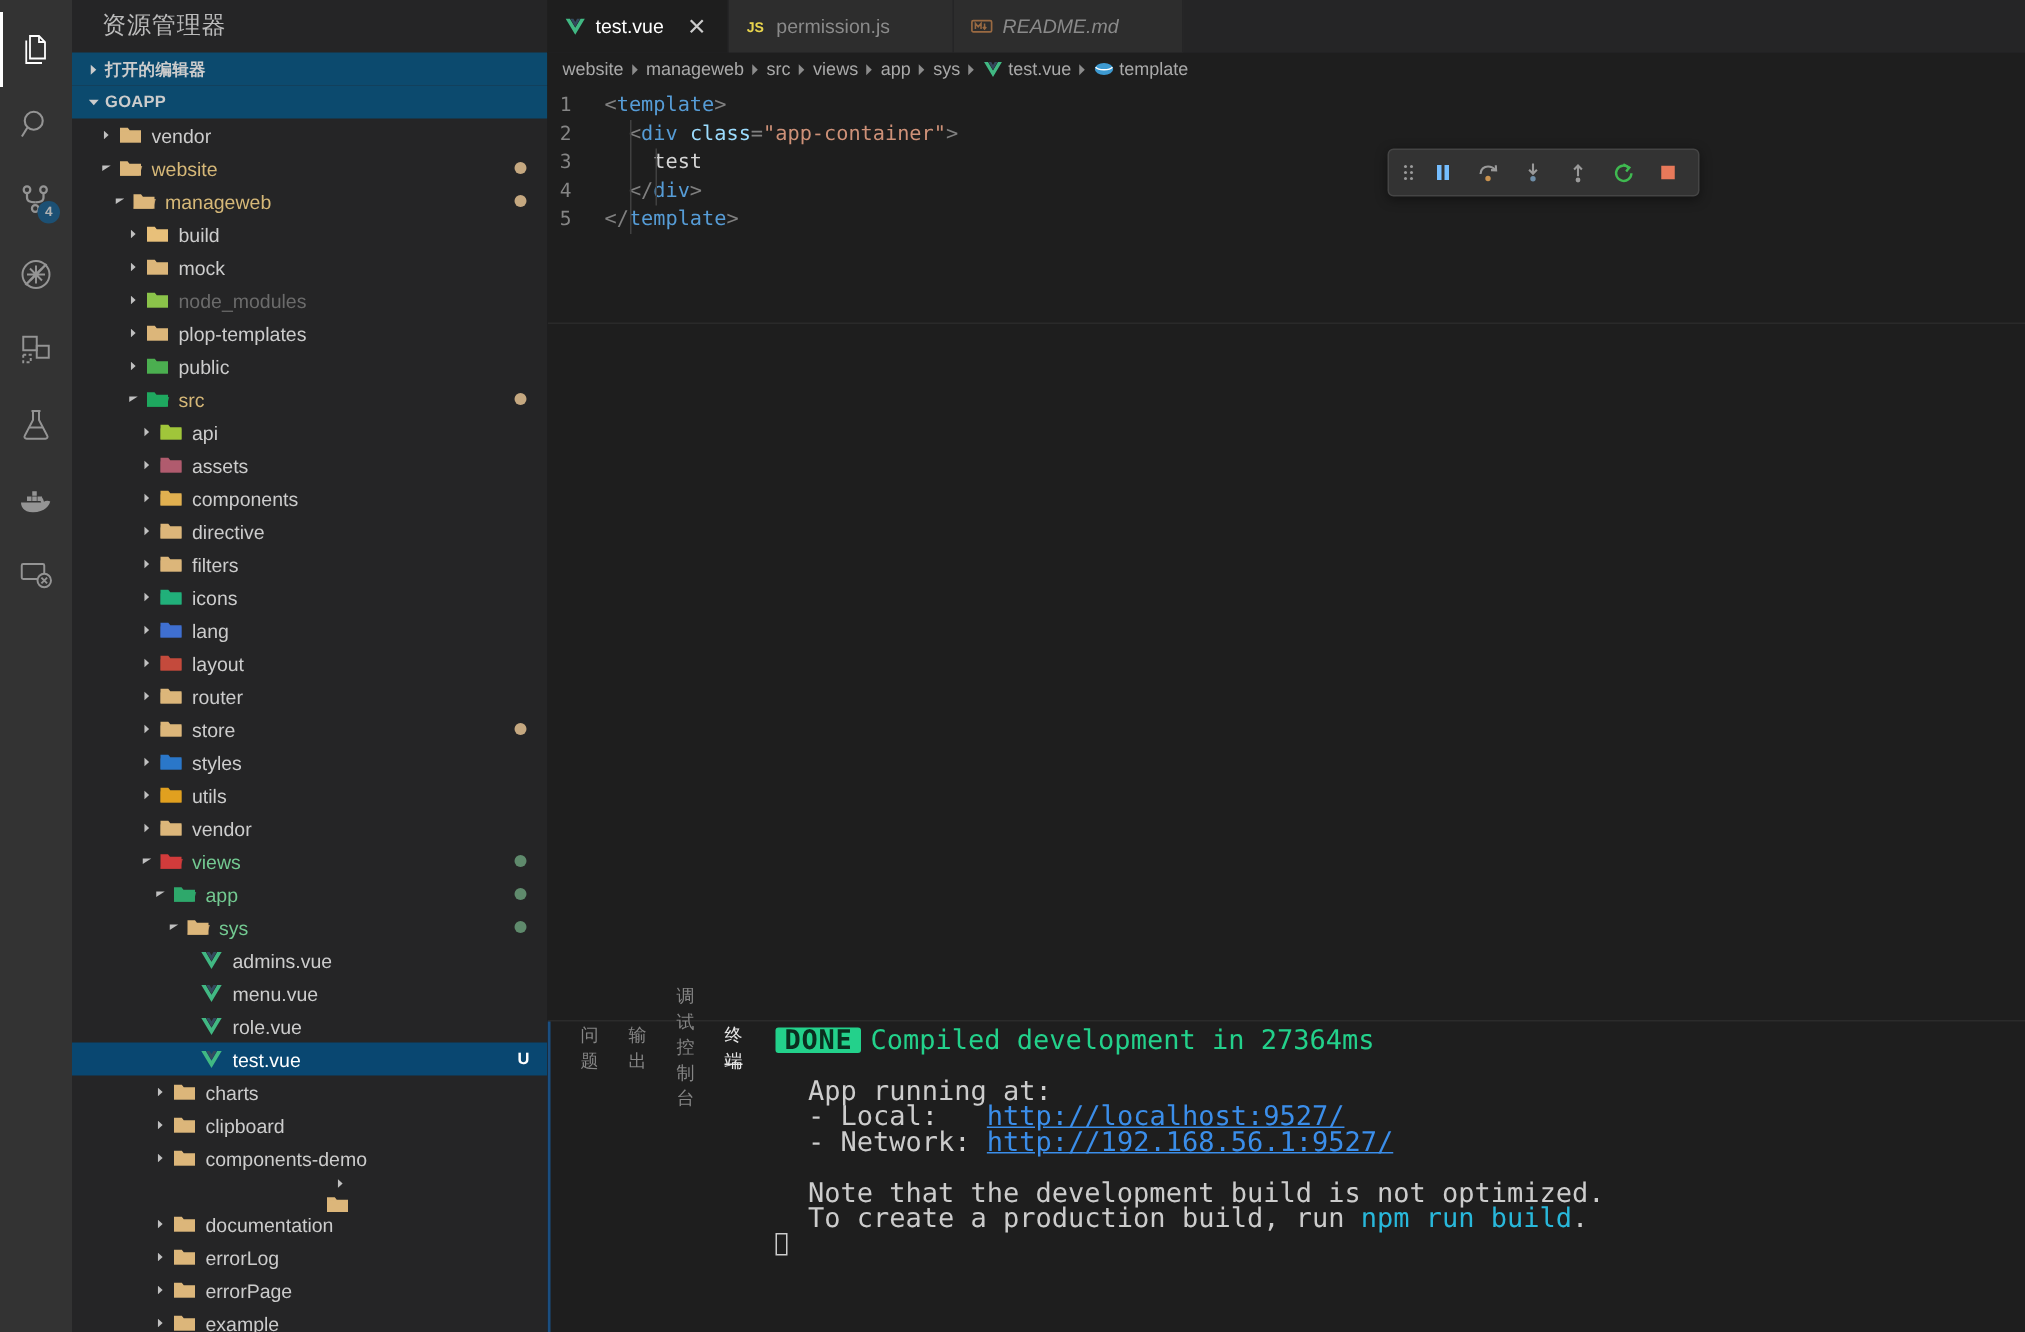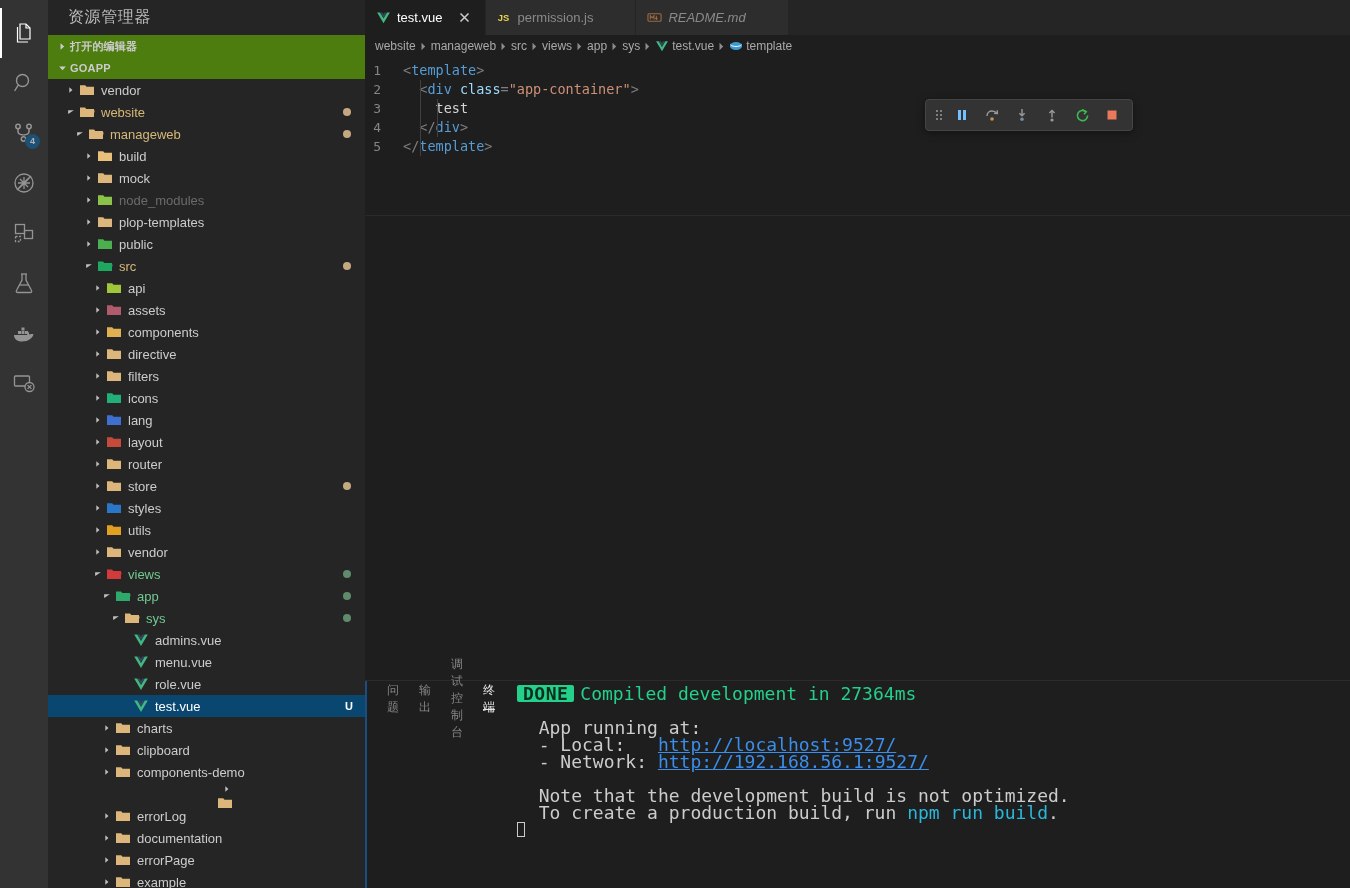--- a/index.html
+++ b/index.html
@@ -38,21 +38,21 @@
   .sidebar{
     width:317px; flex:0 0 317px; background:#252526;
     display:flex; flex-direction:column; overflow:hidden;
   }
   .sidebar-title{
     height:35px; display:flex; align-items:center; padding-left:20px;
     font-size:16px; letter-spacing:.6px; color:#bbbbbb; flex:0 0 35px;
   }
   .section-head{
     height:22px; display:flex; align-items:center;
-    background:#4d7c0f; font-size:11px; font-weight:bold; color:#cccccc;
+    background:#0c4a6e; font-size:11px; font-weight:bold; color:#cccccc;
     padding-left:8px; flex:0 0 22px; letter-spacing:.2px; cursor:pointer;
   }
   .twisty{
     width:12px; height:12px; flex:0 0 12px; margin-right:2px;
     display:flex; align-items:center; justify-content:center; color:#cccccc;
   }
   .twisty svg{ display:block; }
   .tree{ flex:1 1 auto; overflow:hidden; position:relative; }
   .row{
     height:22px; display:flex; align-items:center; position:relative;
@@ -752,35 +752,35 @@
             <svg width="8" height="8" viewBox="0 0 9 9" fill="#c0c0c0">
               <path d="M2.6 1.3L6.1 4.5 2.6 7.7z"></path>
             </svg>
           </span>
           <span class="ficon">
             <svg width="16" height="16" viewBox="0 0 16 16">
               <path d="M1 3.2h5.2l1.3 1.6H15v8.2H1z" fill="#dcb67a"></path>
               <rect x="1" y="5.6" width="14" height="7.4" fill="#dcb67a" opacity=".82"></rect>
             </svg>
           </span>
+          <span class="label">documentation</span>
+        </div>
+        <div class="row" style="padding-left: 53px;">
+          <span class="twisty">
+            <svg width="8" height="8" viewBox="0 0 9 9" fill="#c0c0c0">
+              <path d="M2.6 1.3L6.1 4.5 2.6 7.7z"></path>
+            </svg>
+          </span>
+          <span class="ficon">
+            <svg width="16" height="16" viewBox="0 0 16 16">
+              <path d="M1 3.2h5.2l1.3 1.6H15v8.2H1z" fill="#dcb67a"></path>
+              <rect x="1" y="5.6" width="14" height="7.4" fill="#dcb67a" opacity=".82"></rect>
+            </svg>
+          </span>
           <span class="label">errorLog</span>
-        </div>
-        <div class="row" style="padding-left: 53px;">
-          <span class="twisty">
-            <svg width="8" height="8" viewBox="0 0 9 9" fill="#c0c0c0">
-              <path d="M2.6 1.3L6.1 4.5 2.6 7.7z"></path>
-            </svg>
-          </span>
-          <span class="ficon">
-            <svg width="16" height="16" viewBox="0 0 16 16">
-              <path d="M1 3.2h5.2l1.3 1.6H15v8.2H1z" fill="#dcb67a"></path>
-              <rect x="1" y="5.6" width="14" height="7.4" fill="#dcb67a" opacity=".82"></rect>
-            </svg>
-          </span>
-          <span class="label">documentation</span>
         </div>
         <div class="row" style="padding-left: 53px;">
           <span class="twisty">
             <svg width="8" height="8" viewBox="0 0 9 9" fill="#c0c0c0">
               <path d="M2.6 1.3L6.1 4.5 2.6 7.7z"></path>
             </svg>
           </span>
           <span class="ficon">
             <svg width="16" height="16" viewBox="0 0 16 16">
               <path d="M1 3.2h5.2l1.3 1.6H15v8.2H1z" fill="#dcb67a"></path>

